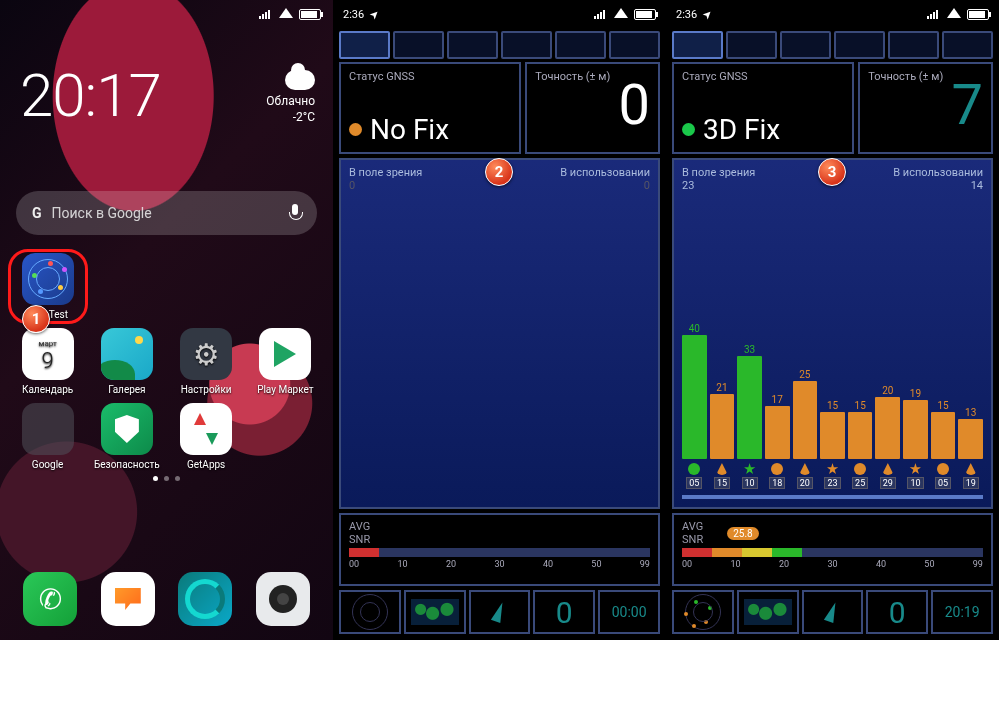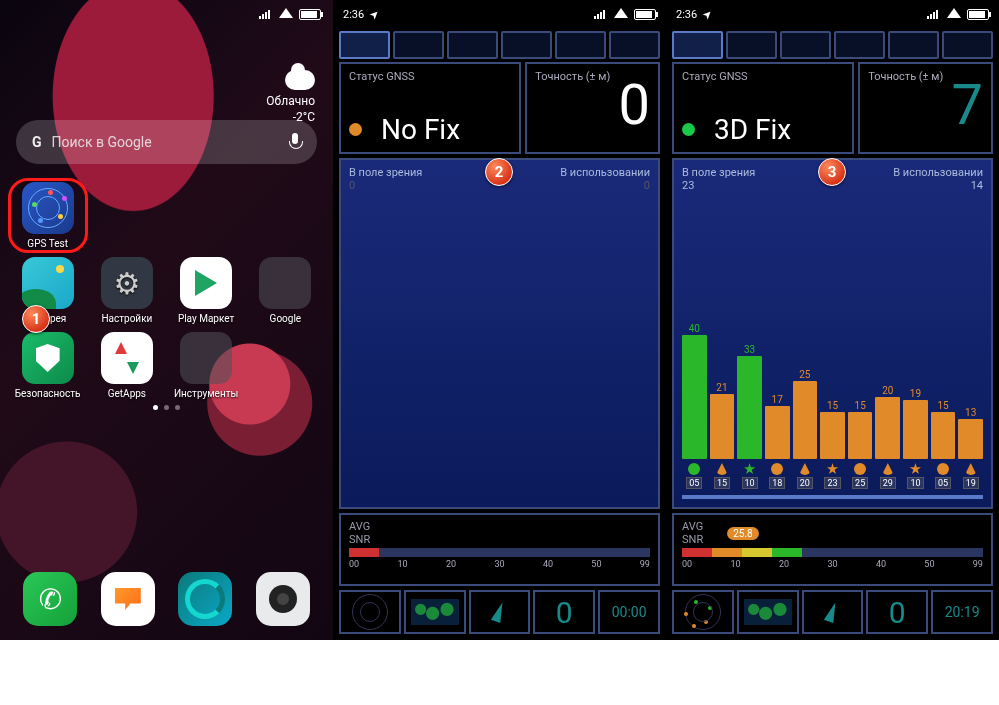--- a/index.html
+++ b/index.html
@@ -120,21 +120,21 @@
   .gps { background:#000; display:flex; flex-direction:column;}
   .gps .statusbar{justify-content:space-between;padding:6px 10px;}
   .gps-left{display:flex;align-items:center;gap:6px;}
   .loc-arrow::before{content:"➤";display:inline-block;transform:rotate(-45deg);font-size:11px;}
   .tab-row{display:flex;gap:3px;padding:3px 6px;}
   .tab-row .tab{flex:1;height:28px;border:2px solid #3a4a7a;border-radius:2px;background:#081028;}
   .tab-row .tab.active{border-color:#5a7ac8;background:#102048;}
   .card-row{display:flex;gap:4px;padding:0 6px;}
   .card{flex:1;border:2px solid #3a4a7a;background:#000;padding:6px 8px;min-height:92px;display:flex;flex-direction:column;}
   .card .lbl{font-size:11px;color:#aab;}
-  .card .val{font-size:28px;color:#fff;margin-top:auto;display:flex;align-items:center;gap:19px;}
+  .card .val{font-size:28px;color:#fff;margin-top:auto;display:flex;align-items:center;gap:8px;}
   .card .big{font-size:56px;text-align:right;line-height:1;margin-top:-6px;}
   .dot{width:13px;height:13px;border-radius:50%;display:inline-block;}
   .dot.orange{background:#e08a2a;}
   .dot.green{background:#1ac84a;}
   .accuracy-7{color:#188a8a;}
   .chart-area{
     margin:4px 6px 0;border:2px solid #3a4a7a;
     background:linear-gradient(#1a2a7a,#0a1a5a);
     flex:1;min-height:270px;position:relative;padding:6px 8px;
     display:flex;flex-direction:column;
@@ -197,20 +197,21 @@
         <i></i>
         <i></i>
         <i></i>
       </div>
     <span class="status-wifi"></span>
     <span class="status-batt">
         <i></i>
       </span>
   </div>
   <div class="clock-block">
+    <div class="big-clock">20:17</div>
     <div class="weather">
       <div class="cloud-ic"></div>
       <span>Облачно</span>
       <span>-2°C</span>
     </div>
   </div>
   <div class="search">
     <span style="font-weight:bold">G</span>
     <span style="opacity:.85">Поиск в Google</span>
     <span class="mic-ic"></span>
@@ -226,20 +227,27 @@
             <i style="background:#59f;top:30px;left:10px"></i>
           <i style="background:#c5f;top:8px;left:34px"></i>
         </div>
       </div>
       <span>GPS Test</span>
     </div>
     <div></div>
       <div></div>
       <div></div>
 
+    <div class="app">
+      <div class="ic ic-cal">
+        <span style="font-size:8px;margin-top:4px">март</span>
+        <span class="d">9</span>
+      </div>
+      <span>Календарь</span>
+    </div>
     <div class="app">
       <div class="ic ic-gal"></div>
       <span>Галерея</span>
     </div>
     <div class="app">
       <div class="ic ic-set"></div>
       <span>Настройки</span>
     </div>
     <div class="app">
       <div class="ic ic-play">
@@ -263,34 +271,20 @@
       <span>Google</span>
     </div>
     <div class="app">
       <div class="ic ic-sec"></div>
       <span>Безопасность</span>
     </div>
     <div class="app">
       <div class="ic ic-getapps"></div>
       <span>GetApps</span>
     </div>
-    <div class="app">
-      <div class="ic ic-folder">
-        <i style="background:#3a7"></i>
-          <i style="background:#e73"></i>
-          <i style="background:#37e"></i>
-        <i style="background:#a5e"></i>
-          <i style="background:#e55"></i>
-          <i style="background:#5ce"></i>
-        <i style="background:#ec5"></i>
-          <i style="background:#888"></i>
-          <i style="background:#555"></i>
-      </div>
-      <span>Инструменты</span>
-    </div>
   </div>
 
   <div class="dots">
     <i class="on"></i>
       <i></i>
       <i></i>
   </div>
 
   <div class="dock">
     <div class="ic ic-phone">✆</div>

